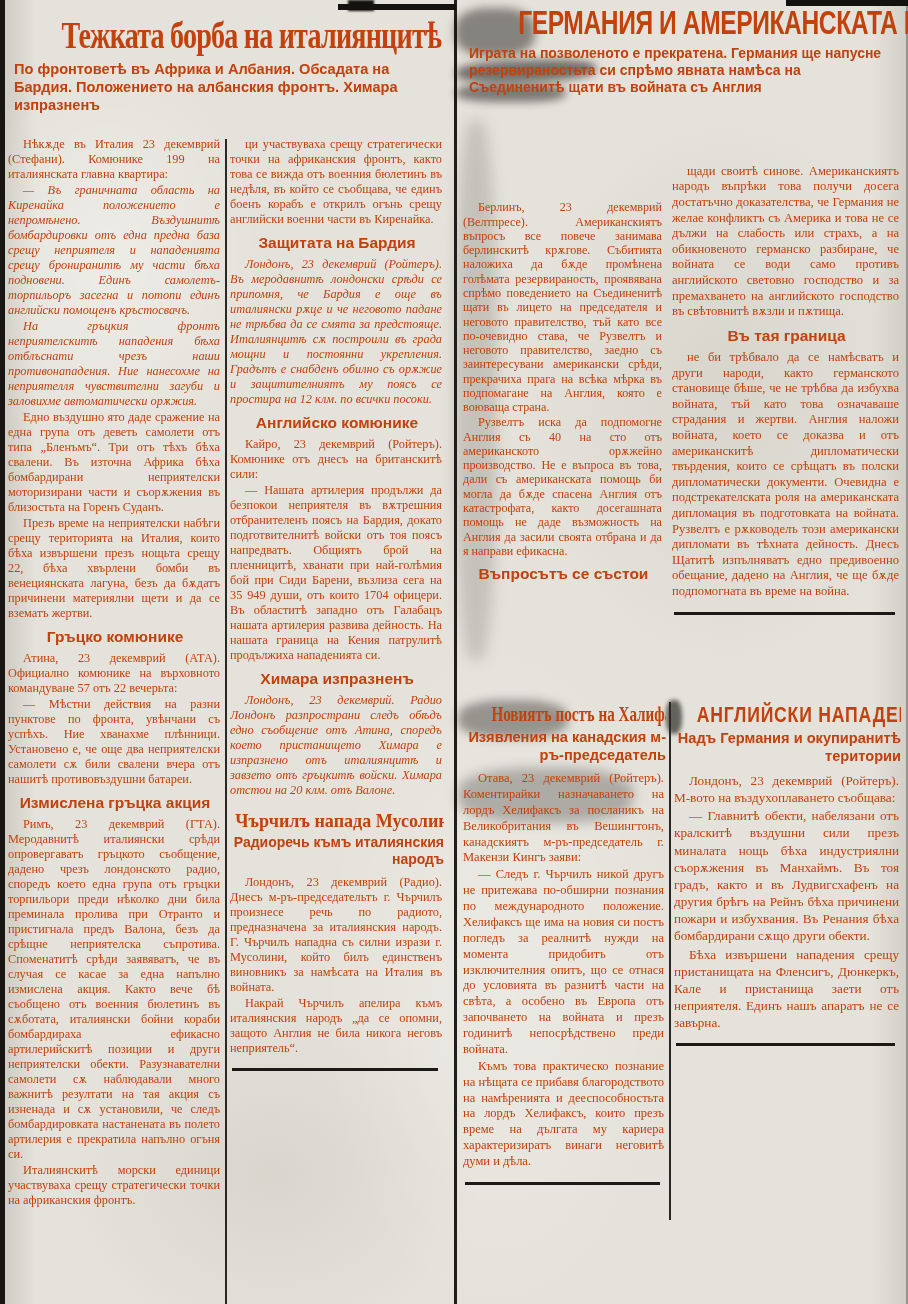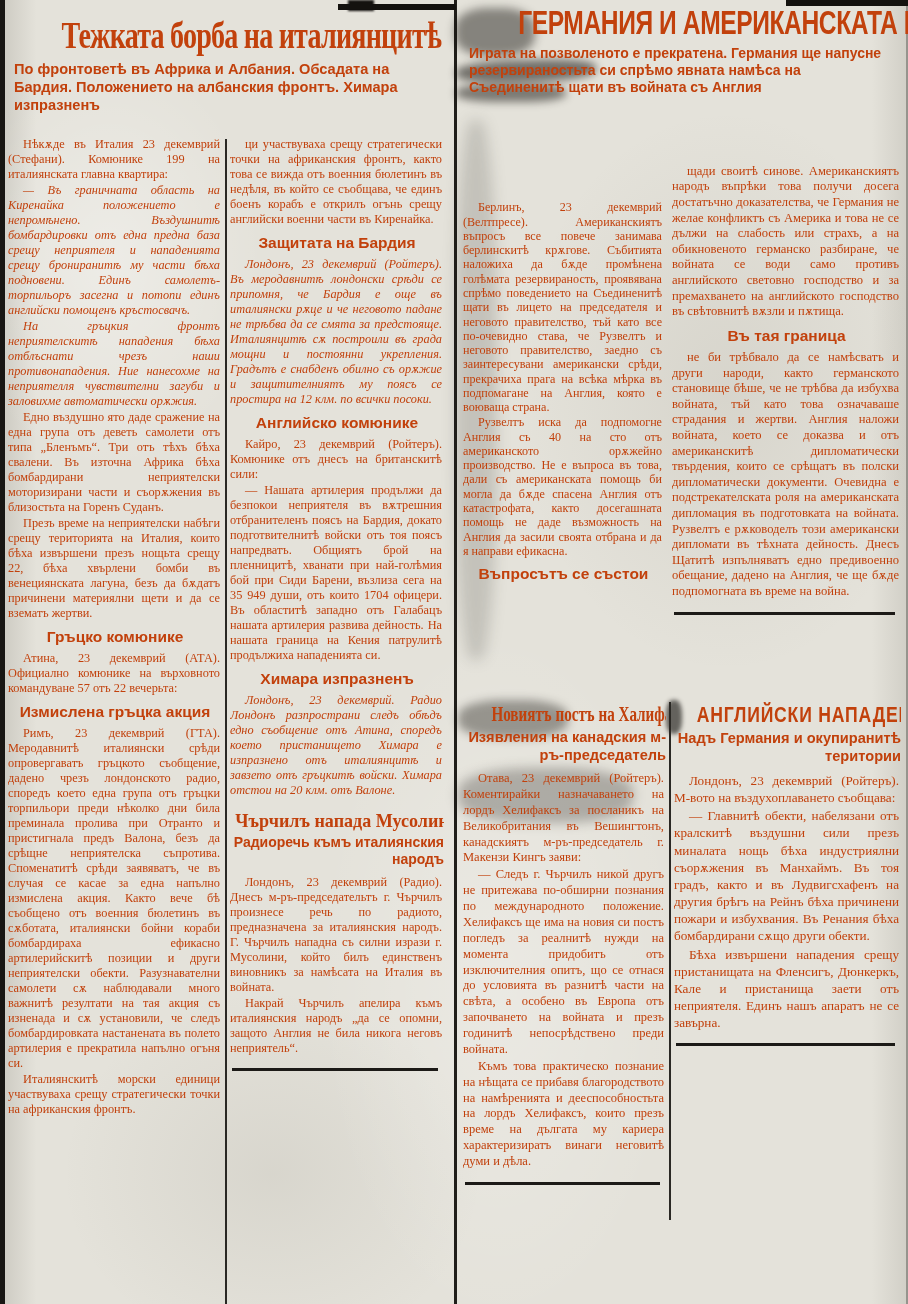--- a/index.html
+++ b/index.html
@@ -88,20 +88,21 @@
     <p class="deck">По фронтоветѣ въ Африка и Албания. Обсадата на Бардия. По­ложението на албанския фронтъ. Химара изпразненъ</p>
     <div class="cols">
       <div class="col w213">
           <p class="para">Нѣкѫде въ Италия 23 декемврий (Стефани). Комюнике 199 на италиянската главна квартира:</p>
           <p class="para ital">— Въ граничната область на Киренайка положението е непромѣнено. Въздушнитѣ бомбардировки отъ една предна база срещу неприятеля и нападенията срещу брониранитѣ му части бѣха подновени. Единъ самолетъ-торпильоръ засегна и потопи единъ английски помощенъ кръстосвачъ.</p>
           <p class="para ital">На гръцкия фронтъ неприятелскитѣ нападения бѣха отблъснати чрезъ наши противонападения. Ние нанесохме на неприятелля чувствителни загуби и заловихме автоматически орѫжия.</p>
           <p class="para">Едно въздушно ято даде сражение на една група отъ деветь самолети отъ типа „Бленъмъ“. Три отъ тѣхъ бѣха свалени. Въ източна Африка бѣха бомбардирани неприятелски моторизирани части и съорѫжения въ близостьта на Горенъ Суданъ.</p>
           <p class="para">Презъ време на неприятелски набѣги срещу територията на Италия, които бѣха извършени презъ нощьта срещу 22, бѣха хвърлени бомби въ венециянската лагуна, безъ да бѫдатъ причинени материялни щети и да се взематъ жертви.</p>
           <h4 class="shead">Гръцко комюнике</h4>
           <p class="para">Атина, 23 декемврий (АТА). Официално комюнике на върховното командуване 57 отъ 22 вечерьта:</p>
+          <p class="para">— Мѣстни действия на разни пунктове по фронта, увѣнчани съ успѣхъ. Ние хванахме плѣнници. Установено е, че още два неприятелски самолети сѫ били свалени вчера отъ нашитѣ противовъздушни батареи.</p>
           <h4 class="shead">Измислена гръцка акция</h4>
           <p class="para">Римъ, 23 декемврий (ГТА). Меродавнитѣ италиянски срѣди опровергаватъ гръцкото съобщение, дадено чрезъ лондонското радио, споредъ което една група отъ гръцки торпильори преди нѣколко дни била преминала пролива при Отранто и пристигнала предъ Валона, безъ да срѣщне неприятелска съпротива. Споменатитѣ срѣди заявяватъ, че въ случая се касае за една напълно измислена акция. Както вече бѣ съобщено отъ военния бюлетинъ въ сѫботата, италиянски бойни кораби бомбардираха ефикасно артилерийскитѣ позиции и други неприятелски обекти. Разузнавателни самолети сѫ наблюдавали много важнитѣ резултати на тая акция съ изненада и сѫ установили, че следъ бомбардировката настанената въ полето артилерия е прекратила напълно огъня си.</p>
           <p class="para">Италиянскитѣ морски единици участвуваха срещу стратегически точки на африканския фронтъ.</p>
         </div>
       <div class="colrule"></div>
       <div class="col w213">
           <p class="para">ци участвуваха срещу стратегически точки на африканския фронтъ, както това се вижда отъ военния бюлетинъ въ недѣля, въ който се съобщава, че единъ боенъ корабъ е открилъ огънь срещу английски военни части въ Киренайка.</p>
           <h4 class="shead">Защитата на Бардия</h4>
           <p class="para ital">Лондонъ, 23 декемврий (Ройтеръ). Въ меродавнитѣ лондонски срѣди се припомня, че Бардия е още въ италиянски рѫце и че неговото падане не трѣбва да се смята за предстояще. Италиянцитѣ сѫ построили въ града мощни и постоянни укрепления. Градътъ е снабденъ обилно съ орѫжие и защитителниятъ му поясъ се простира на 12 клм. по всички посоки.</p>
           <h4 class="shead">Английско комюнике</h4>

